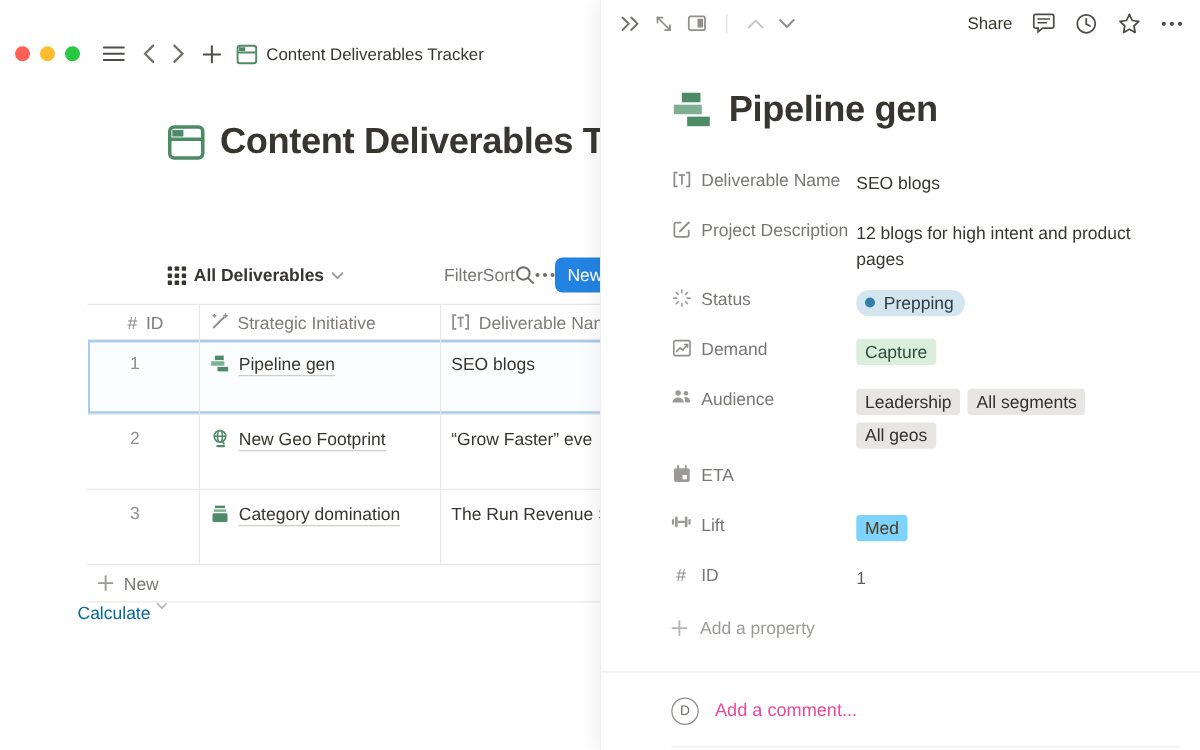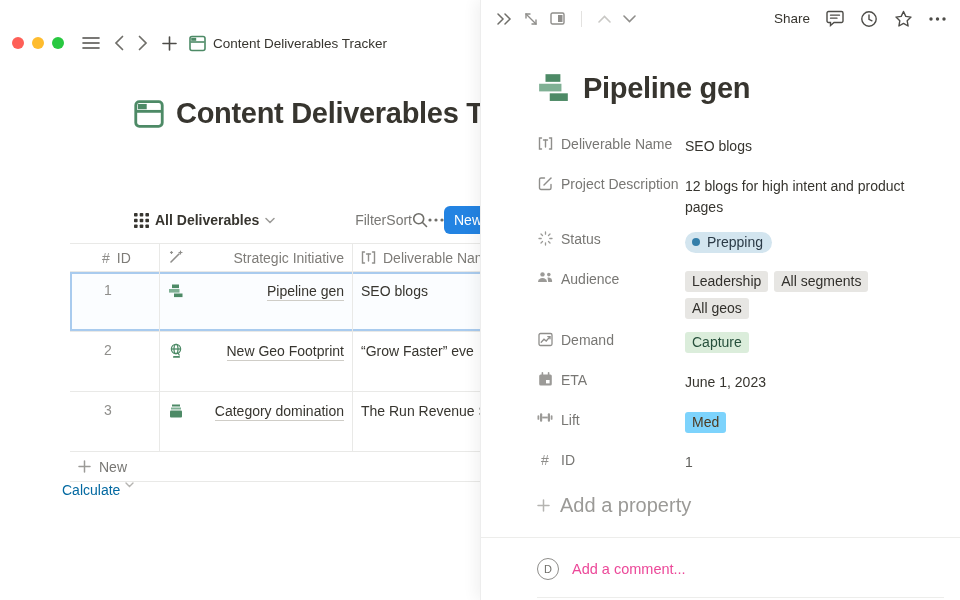--- a/index.html
+++ b/index.html
@@ -23,21 +23,21 @@
   .tb-controls { margin-left:auto; display:flex; align-items:center; color:#787774; }
   .newbtn { display:flex; align-items:stretch; height:28px; border-radius:6px; overflow:hidden; color:#fff; font-weight:500; }
   .newbtn .nb-main { display:flex; align-items:center; padding:0 10px; }
   .newbtn .nb-chev { display:flex; align-items:center; padding:0 6px; border-left:1px solid rgba(0,0,0,0.18); }
 
   .dbtable { position:absolute; left:70px; top:218px; width:520px; }
   .thead { display:flex; height:29px; align-items:center; color:#7e7c78; font-size:14px;
            border-top:1px solid #e9e9e7; border-bottom:1px solid #e9e9e7; }
   .trow { display:flex; height:60px; border-bottom:1px solid #e9e9e7; background:#fff; }
   .trow.selected { box-shadow: inset 0 0 0 2px #a9cbee; background:#fbfdff; }
-  .c1 { width:90px; }  .c2 { width:193px;justify-content:space-between; } .c3 { width:237px; }
+  .c1 { width:90px; }  .c2 { width:193px; } .c3 { width:237px; }
   .cell { border-right:1px solid #e9e9e7; padding:8px 8px 0 8px; font-size:14px; overflow:hidden; white-space:nowrap; }
   .thead .cell { padding-top:0; display:flex; align-items:center; gap:7px; border-right:1px solid #e9e9e7; height:100%; }
   .thead .c1 { padding-left:32px; }
   .cell.idcell { color:#8f8e8b; padding-left:34px; padding-top:10px; }
   .cell.linkcell { display:flex; gap:7px; padding-top:11px; align-items:flex-start; }
   .pagelink { font-weight:500; color:#37352f; border-bottom:1px solid #cfcdc7; line-height:17px; white-space:nowrap; }
   .cell.txtcell { padding-top:11px; color:#37352f; }
   .newrow { display:flex; align-items:center; gap:8px; height:30px; color:#787774; font-size:14px; padding-left:8px; border-bottom:1px solid #e9e9e7; }
   .calcrow { display:flex; align-items:flex-start; gap:5px; height:38px; color:#0369a1; font-size:14px; margin-left:-8px; }
 
@@ -53,21 +53,21 @@
   .p-title { display:flex; align-items:center; gap:12px; margin-bottom:25px; }
   .p-title .ttl { font-size:29px; font-weight:700; letter-spacing:-0.3px; }
   .prow { display:flex; margin-bottom:7px; min-height:33px; font-size:14px; }
   .plabel { width:148px; min-width:148px; display:flex; align-items:flex-start; gap:8px; color:#787774; padding-top:6px; border-radius:4px; }
   .pvalue { flex:1; padding-top:6px; color:#37352f; line-height:21px; }
   .picon { width:16px; display:inline-flex; justify-content:center; color:#8f8e8b; }
   .pillrow { display:flex; flex-wrap:wrap; gap:6px; }
   .status-pill { display:inline-flex; align-items:center; gap:7px; height:21px; padding:0 9px 0 7px; border-radius:11px; font-size:14px; color:#2b3a46; }
   .status-dot { width:8px; height:8px; border-radius:50%; }
   .tag { display:inline-flex; align-items:center; height:21px; padding:0 7px; border-radius:3px; font-size:14px; color:#32302c; }
-  .addprop { display:flex; align-items:center; gap:10px; color:#9b9a97; font-size:20px; padding-top:8px; }
+  .addprop { display:flex; align-items:center; gap:10px; color:#9b9a97; font-size:14px; padding-top:8px; }
   .comment-sec { position:absolute; left:0; right:0; bottom:0; height:63px; border-top:1px solid #ededeb; padding:0 40px 0 56px; display:flex; align-items:center; gap:13px; }
   .comment-sec:after { content:""; position:absolute; left:56px; right:16px; bottom:2px; height:1px; background:#ededeb; }
   .avatar { width:22px; height:22px; border-radius:50%; border:1px solid #8f8e8b; color:#6f6e69; font-size:11px; display:flex; align-items:center; justify-content:center; }
   .comment-ph { color:#ec4899; font-size:14.5px; }
   .grayicon { color:#8f8e8b; display:inline-flex; }
   svg { display:block; }
 </style>
 </head>
 <body>
 
@@ -428,20 +428,36 @@
           <span class="status-pill" style="background:#d3e5ef">
             <span class="status-dot" style="background:#337ea9"></span>
             <span>Prepping</span>
           </span>
         </div>
       </div>
 
       <div class="prow">
         <div class="plabel">
           <span class="picon">
+            <svg width="15" height="15" viewBox="0 0 15 15">
+                <rect x="1" y="1.5" width="13" height="12" rx="1.5" fill="none" stroke="#8f8e8b" stroke-width="1.3"></rect>
+                <path d="M3.2 10.2 6 7.2 8.2 9 11.8 4.8" fill="none" stroke="#8f8e8b" stroke-width="1.3" stroke-linecap="round"></path>
+                <path d="M9.8 4.6 h2.2 v2.2" fill="none" stroke="#8f8e8b" stroke-width="1.3" stroke-linecap="round"></path>
+              </svg>
+          </span>
+          <span>Demand</span>
+        </div>
+        <div class="pvalue pillrow">
+          <span class="tag" style="background:#dbeddb;color:#27503c">Capture</span>
+        </div>
+      </div>
+
+      <div class="prow">
+        <div class="plabel">
+          <span class="picon">
             <svg width="16" height="13" viewBox="0 0 16 13">
                 <g fill="#9b9a97">
                   <circle cx="5.5" cy="3.4" r="2.2"></circle>
                   <path d="M1 11 a4.5 4 0 0 1 9 0 Z"></path>
                   <circle cx="11.8" cy="3.6" r="1.8"></circle>
                   <path d="M10.5 6.6 a3.8 3.6 0 0 1 4.5 4.4 H11.2"></path>
                 </g>
               </svg>
           </span>
           <span>Audience</span>
@@ -450,45 +466,28 @@
           <span class="tag" style="background:#e7e6e3">Leadership</span>
           <span class="tag" style="background:#e7e6e3">All segments</span>
           <span class="tag" style="background:#e7e6e3">All geos</span>
         </div>
       </div>
 
       <div class="prow">
         <div class="plabel">
           <span class="picon">
             <svg width="15" height="15" viewBox="0 0 15 15">
-                <rect x="1" y="1.5" width="13" height="12" rx="1.5" fill="none" stroke="#8f8e8b" stroke-width="1.3"></rect>
-                <path d="M3.2 10.2 6 7.2 8.2 9 11.8 4.8" fill="none" stroke="#8f8e8b" stroke-width="1.3" stroke-linecap="round"></path>
-                <path d="M9.8 4.6 h2.2 v2.2" fill="none" stroke="#8f8e8b" stroke-width="1.3" stroke-linecap="round"></path>
-              </svg>
-          </span>
-          <span>Demand</span>
-        </div>
-        <div class="pvalue pillrow">
-          <span class="tag" style="background:#dbeddb;color:#27503c">Capture</span>
-        </div>
-      </div>
-
-      <div class="prow">
-        <div class="plabel">
-          <span class="picon">
-            <svg width="15" height="15" viewBox="0 0 15 15">
                 <rect x="1.2" y="2.5" width="12.6" height="11" rx="1.5" fill="#9b9a97"></rect>
                 <line x1="4.4" y1="0.8" x2="4.4" y2="3.5" stroke="#9b9a97" stroke-width="1.6" stroke-linecap="round"></line>
                 <line x1="10.6" y1="0.8" x2="10.6" y2="3.5" stroke="#9b9a97" stroke-width="1.6" stroke-linecap="round"></line>
                 <rect x="8" y="8" width="3.6" height="3.4" fill="#fff"></rect>
               </svg>
           </span>
           <span>ETA</span>
         </div>
-        <div class="pvalue">June 1, 2023</div>
       </div>
 
       <div class="prow">
         <div class="plabel">
           <span class="picon">
             <svg width="16" height="11" viewBox="0 0 16 11">
                 <g fill="#9b9a97">
                   <rect x="0.5" y="3.2" width="1.8" height="4.6" rx="0.9"></rect>
                   <rect x="3" y="1.2" width="2.2" height="8.6" rx="1"></rect>
                   <rect x="10.8" y="1.2" width="2.2" height="8.6" rx="1"></rect>

